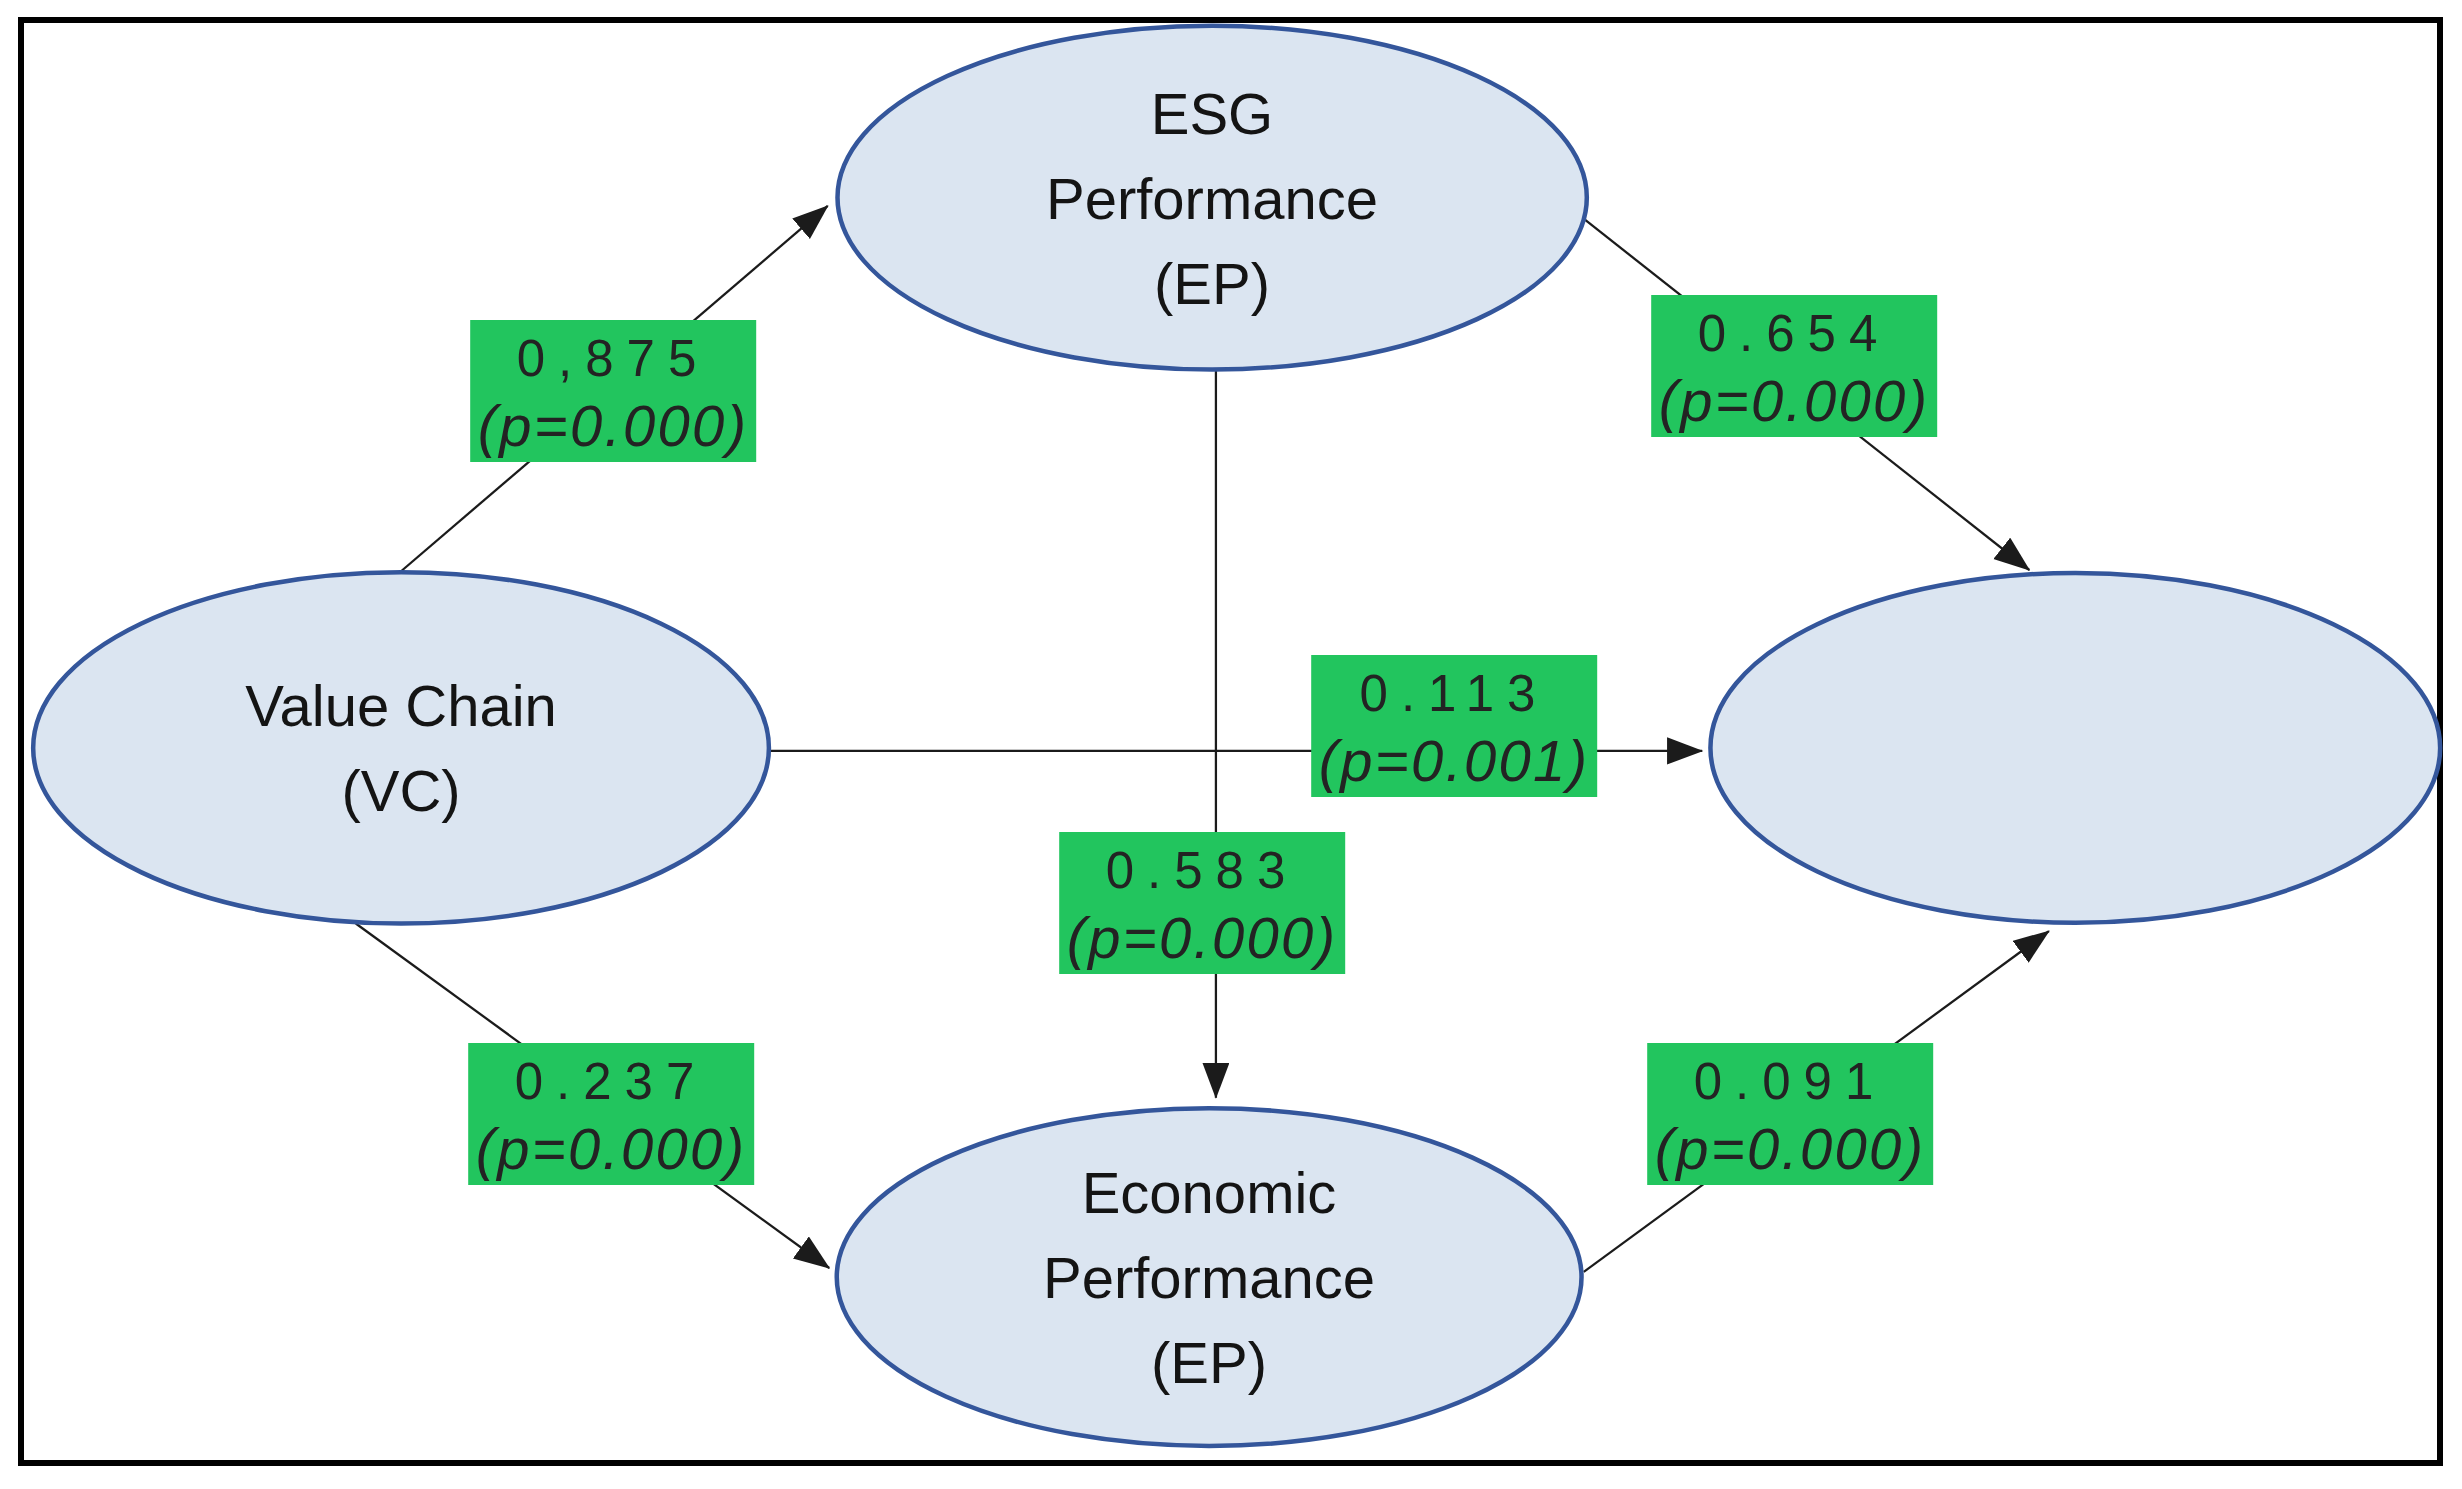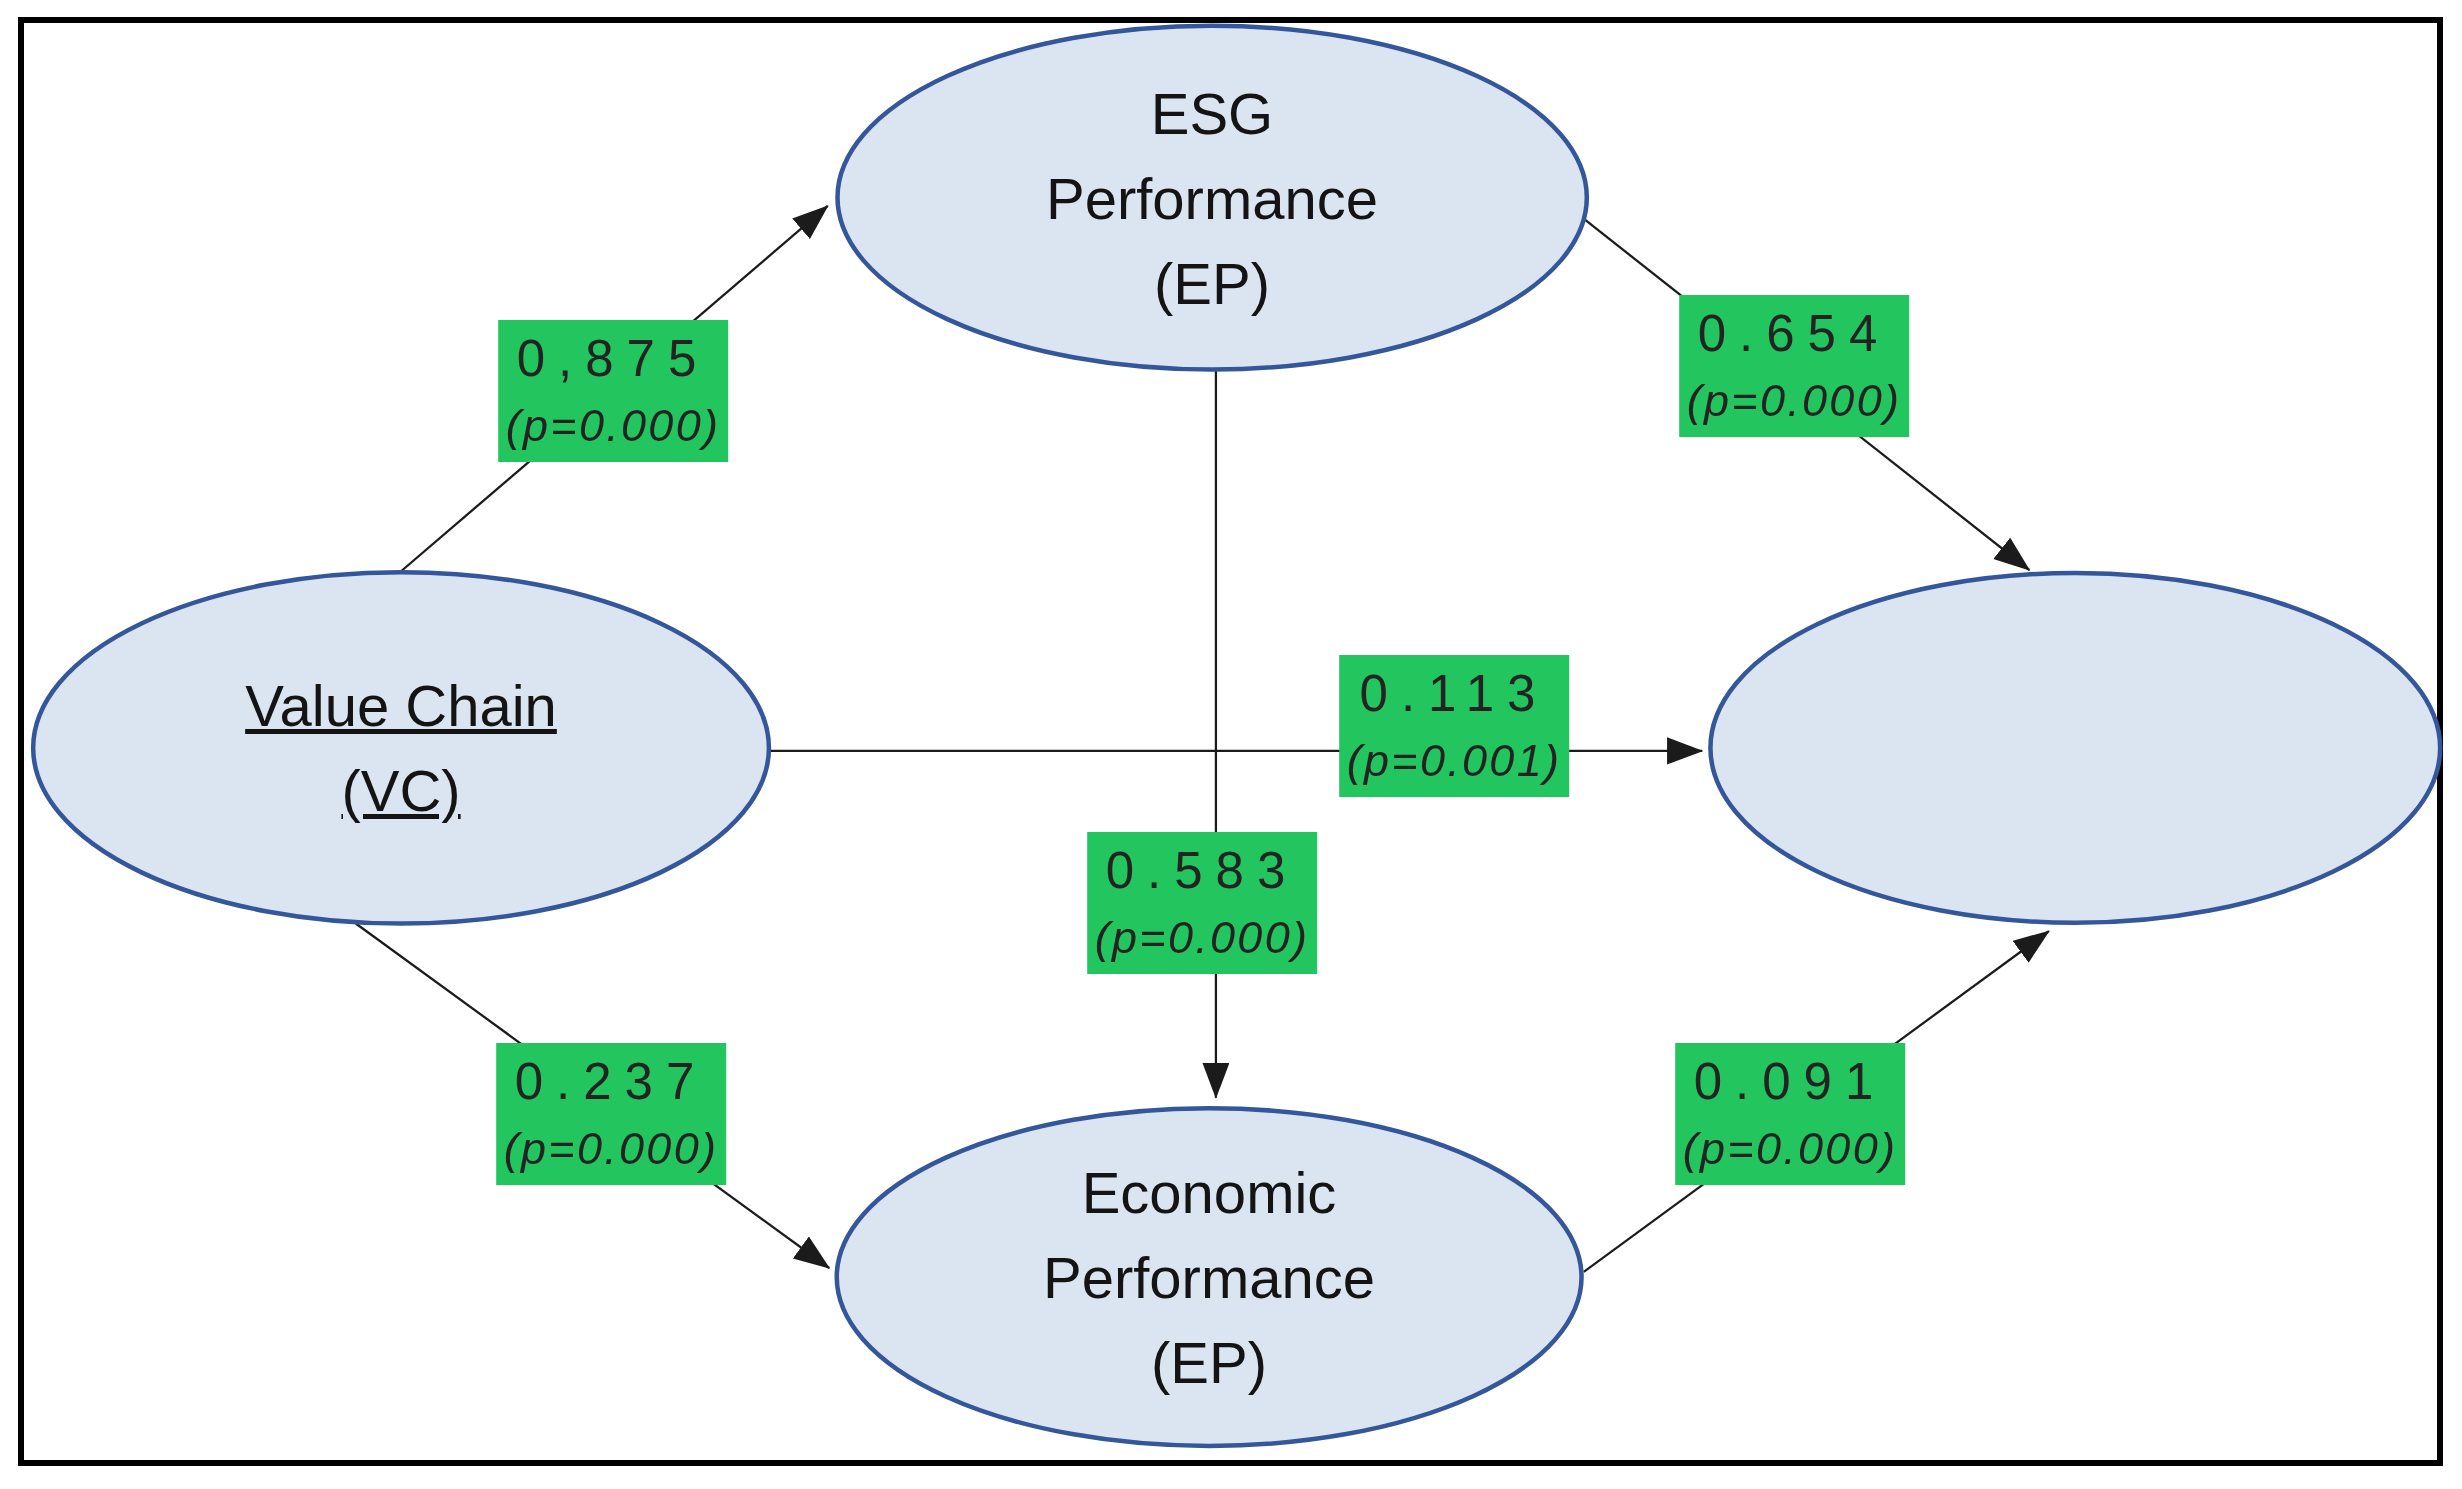--- a/index.html
+++ b/index.html
@@ -20,21 +20,21 @@
   .edge-label{
     position:absolute;transform:translate(-50%,-50%);
     text-align:center;background:#22c55e;padding:4.5px 7.5px;
     white-space:nowrap;color:#232323;
   }
   .edge-label .coef{
     display:block;font-size:51px;line-height:68px;letter-spacing:13px;
     font-style:normal;
   }
   .edge-label .pval{
-    display:block;font-size:45px;line-height:65px;letter-spacing:2.3px;
+    display:block;font-size:58px;line-height:65px;letter-spacing:2.3px;
     font-style:italic;
   }
 </style>
 </head>
 <body>
 
 <div id="canvas">
 
   <div id="frame"></div>
 
@@ -57,21 +57,21 @@
     <ellipse cx="2753" cy="992" rx="484" ry="232" fill="#dbe5f1" stroke="#34569b" stroke-width="6"></ellipse>
     <ellipse cx="1604" cy="1694" rx="494" ry="224" fill="#dbe5f1" stroke="#34569b" stroke-width="6"></ellipse>
   </svg>
 
   <div class="node-label" style="left:1212px;top:198px;">
     <span style="display:block">ESG</span>
     <span style="display:block">Performance</span>
     <span style="display:block">(EP)</span>
   </div>
 
-  <div class="node-label" style="left:401px;top:748px;text-decoration:underline;">
+  <div class="node-label" style="left:401px;top:748px;">
     <span style="display:block">Value Chain</span>
     <span style="display:block">(VC)</span>
   </div>
 
 
   <div class="node-label" style="left:1209px;top:1277px;">
     <span style="display:block">Economic</span>
     <span style="display:block">Performance</span>
     <span style="display:block">(EP)</span>
   </div>

